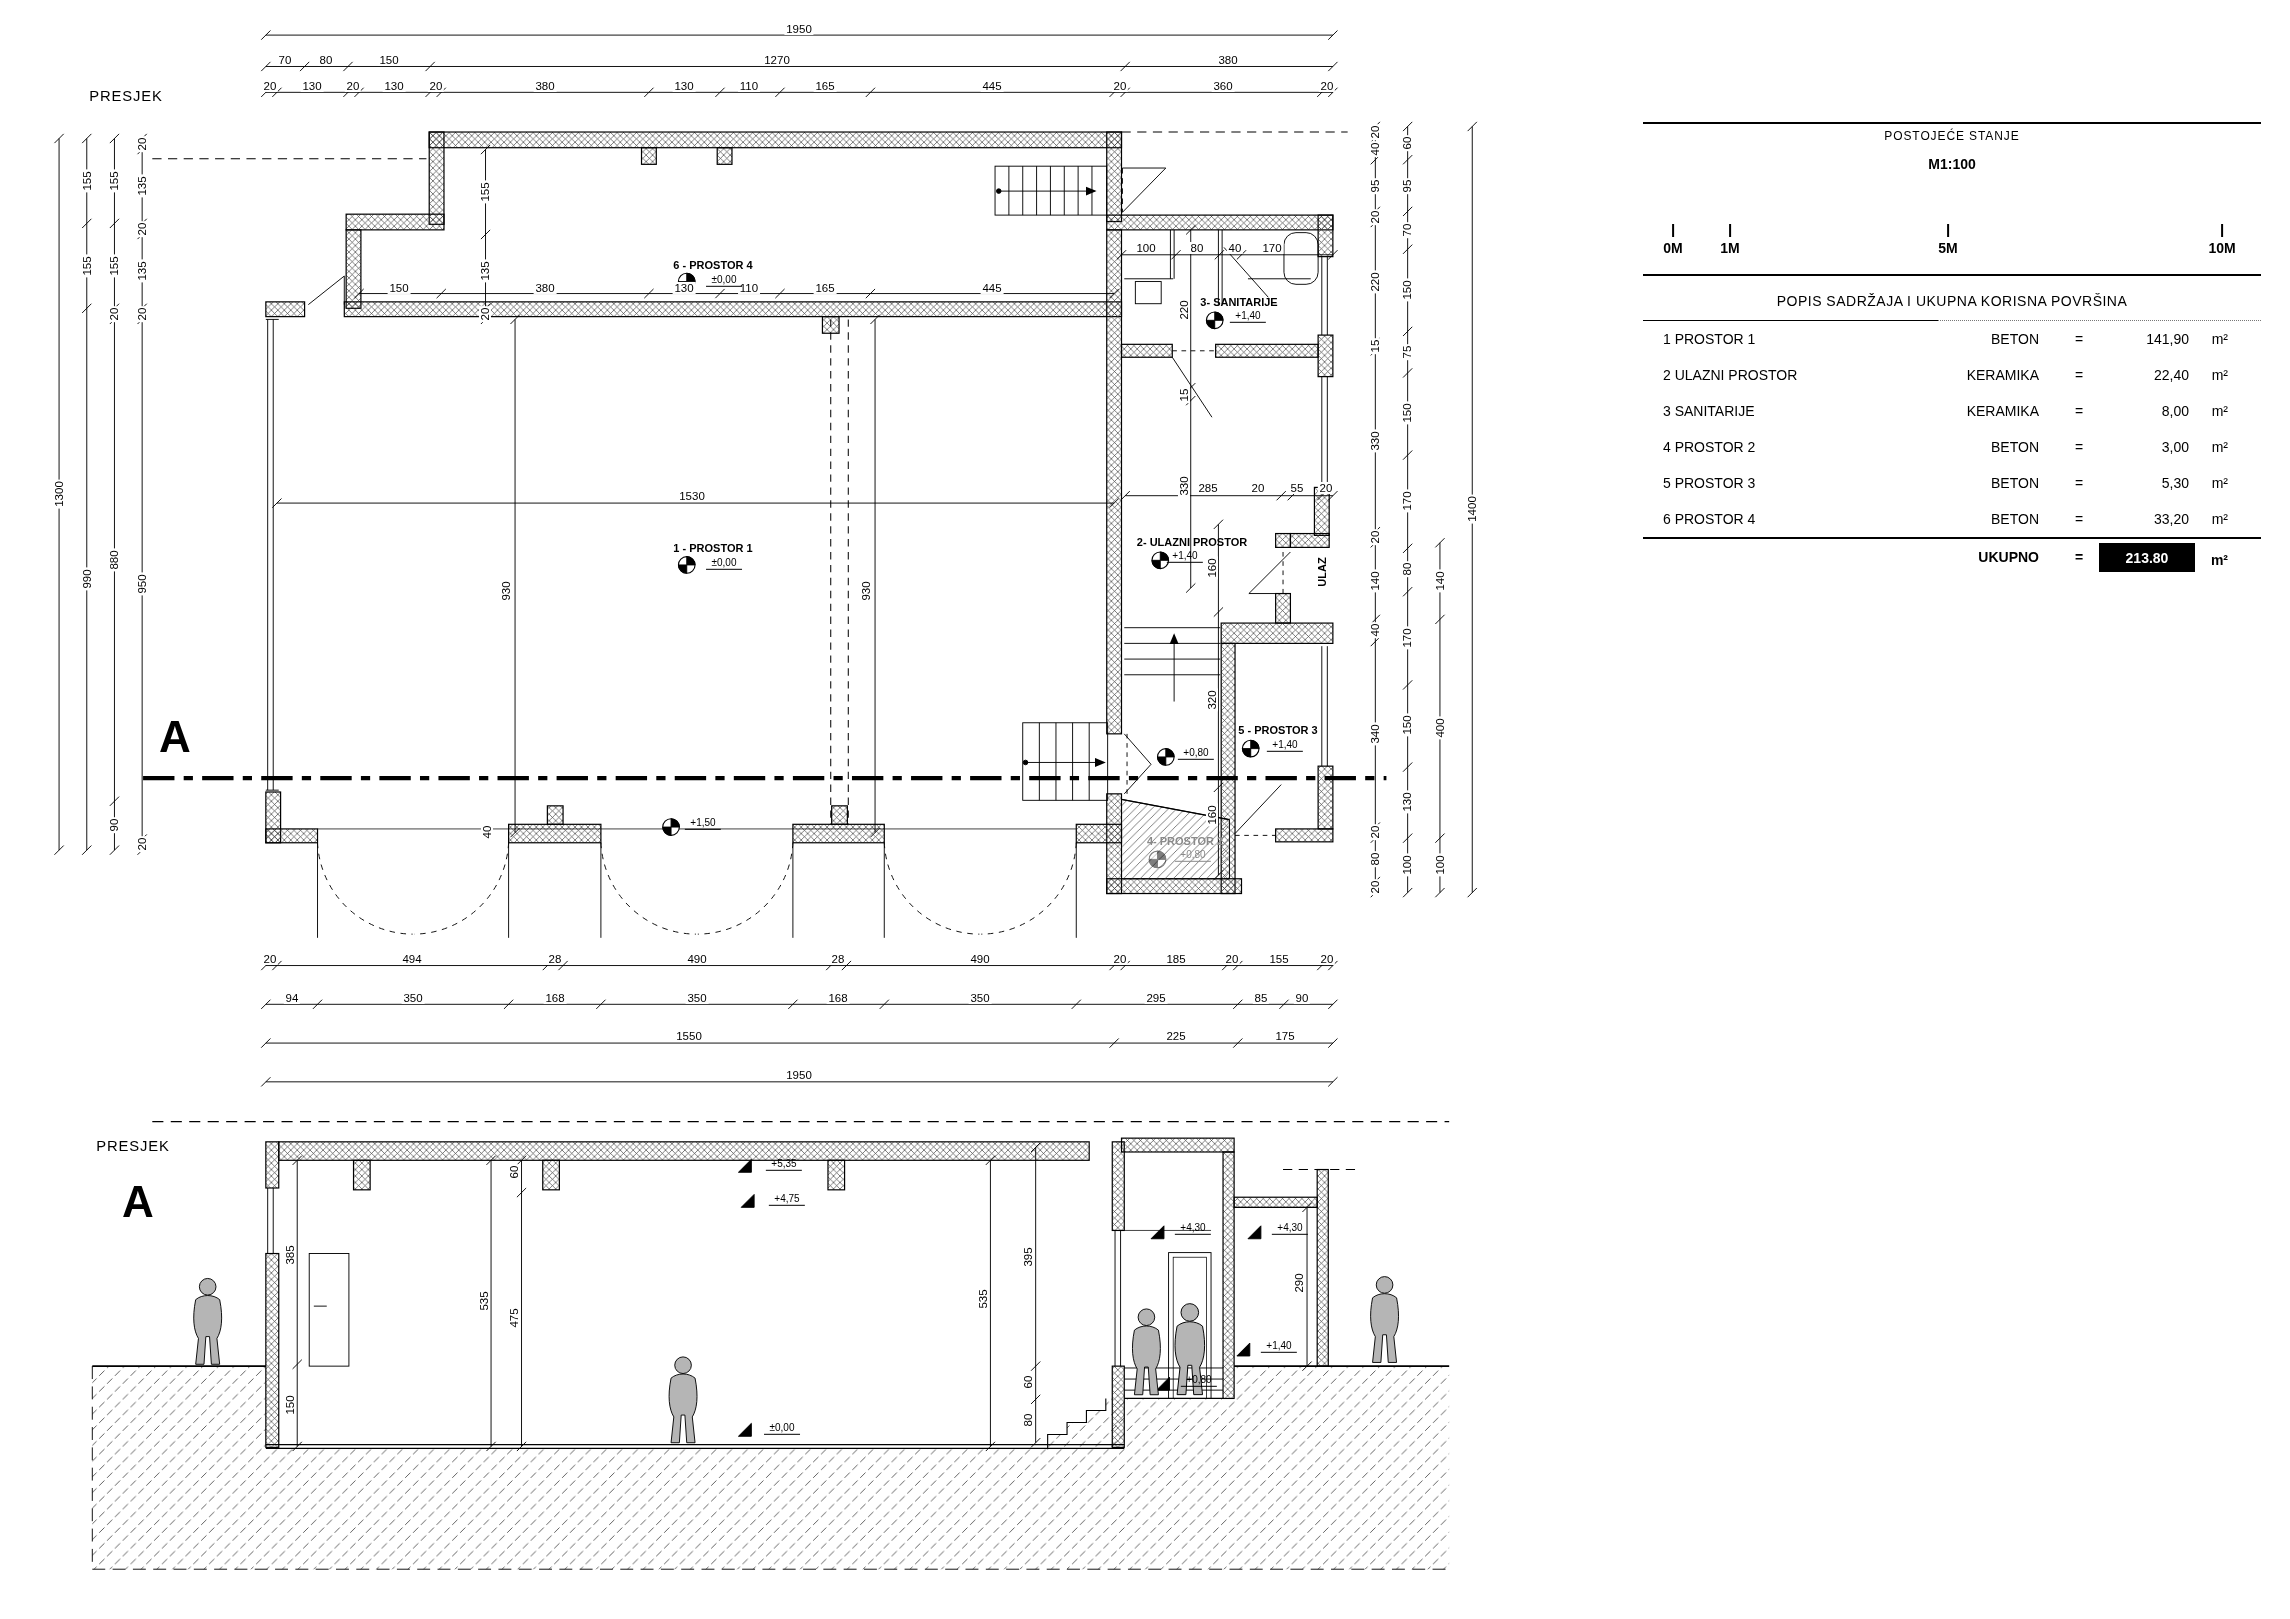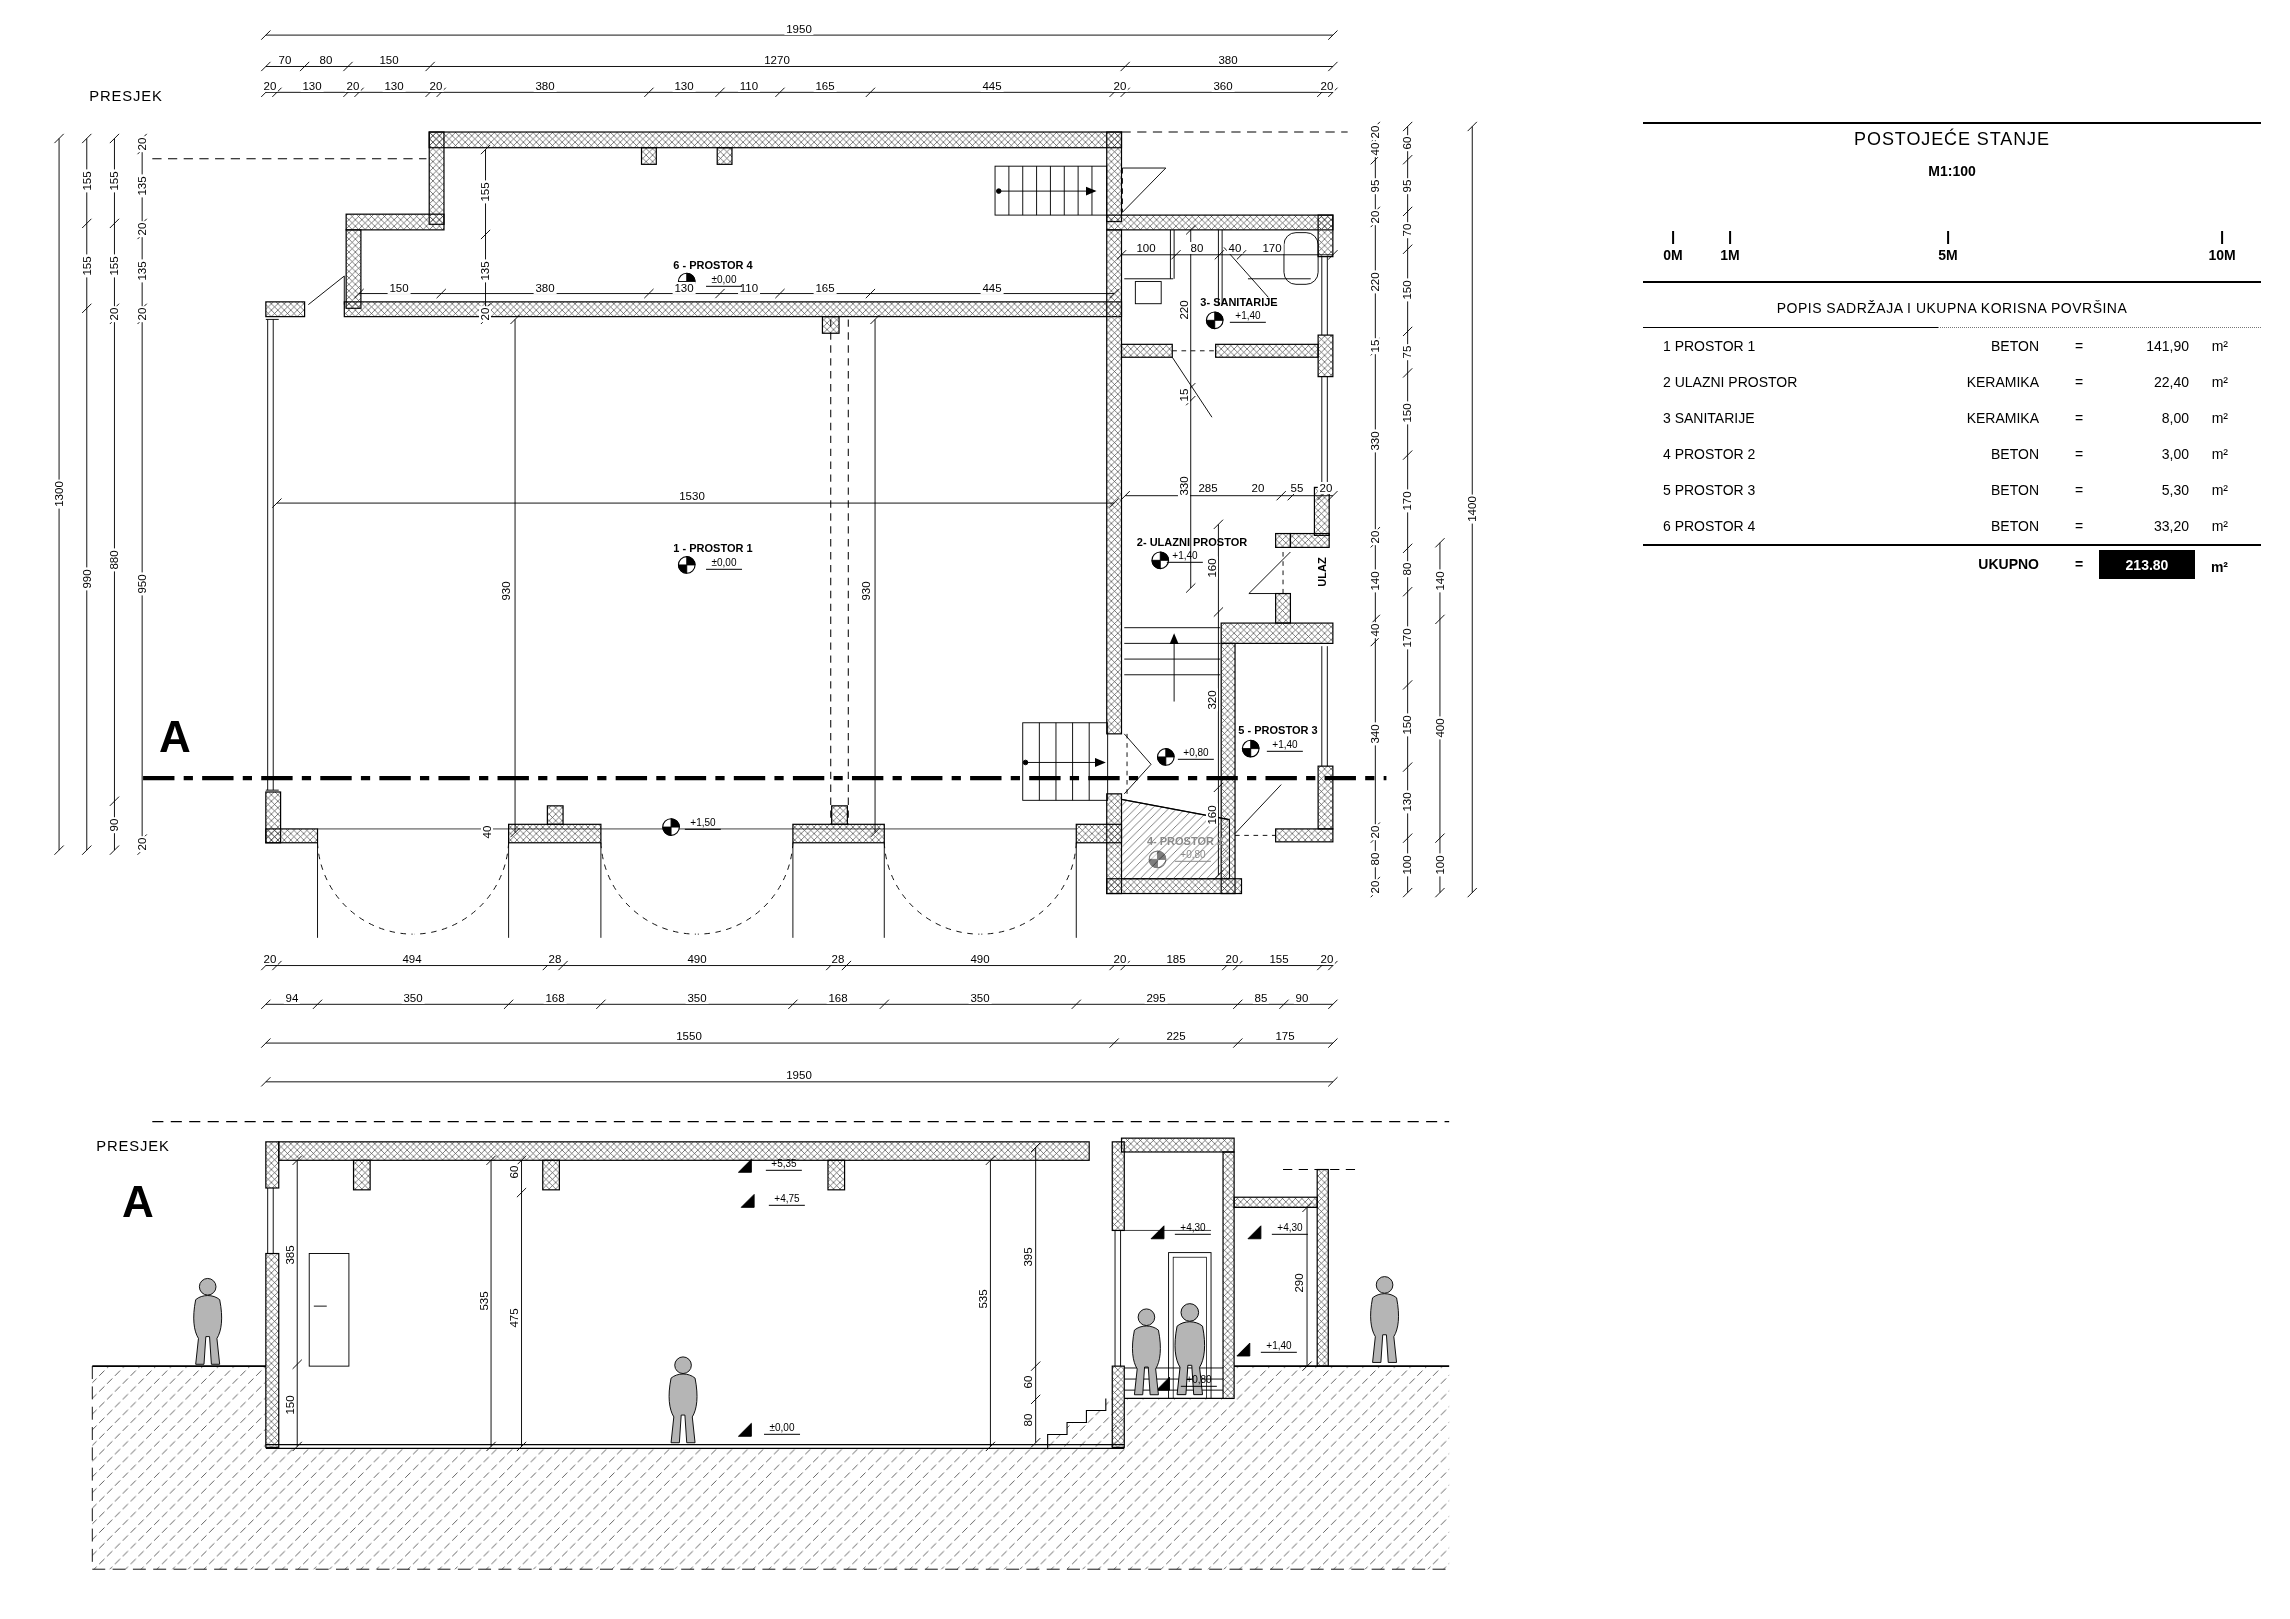--- a/index.html
+++ b/index.html
@@ -11,21 +11,21 @@
   .lbl.r{transform:translate(-50%,-50%) rotate(-90deg);}
   .lbl.room{font-size:11px;font-weight:700;background:transparent;}
   .lbl.lvl{font-size:10px;border-bottom:1.1px solid #000;background:transparent;padding:0 5.5px 0.9px 5.5px;}
   .lbl.gray{color:#8a8a8a;border-color:#8a8a8a;}
   .lbl.view{font-size:14.8px;letter-spacing:0.9px;background:transparent;}
   .lbl.big{font-size:44px;font-weight:700;background:transparent;}
   
   #tblock{position:absolute;left:1643px;top:118px;width:618px;}
   #tb-title{font-size:24px;font-weight:700;text-align:center;letter-spacing:0.5px;}
   #tb-rule{border-bottom:2.3px solid #000;margin-top:3.7px;}
-  #tb-sub{font-size:18px;text-align:center;margin-top:5.5px;letter-spacing:0.9px;}
+  #tb-sub{font-size:12px;text-align:center;margin-top:5.5px;letter-spacing:0.9px;}
   #tb-scale{font-size:14px;font-weight:700;text-align:center;margin-top:13px;}
   #sbar{position:relative;height:65px;margin-top:26px;}
   .sbar-tick{position:absolute;top:26px;width:1.8px;height:13px;background:#000;transform:translateX(-50%);}
   .sbar-lab{position:absolute;top:42px;transform:translateX(-50%);font-size:14px;font-weight:700;}
   
   #ptable{margin-top:11px;border-top:2.3px solid #000;padding-top:7.4px;}
   #pt-title{font-size:14px;text-align:center;letter-spacing:0.5px;margin:9.2px 0 11px 0;}
   #pt-div{height:0;border-bottom:1.4px solid #000;position:relative;}
   #pt-div::after{content:"";position:absolute;left:295px;right:0;top:-1.4px;border-bottom:1.4px dotted #777;background:#fff;height:1.4px;}
   .trow{position:relative;height:36px;font-size:14px;}

